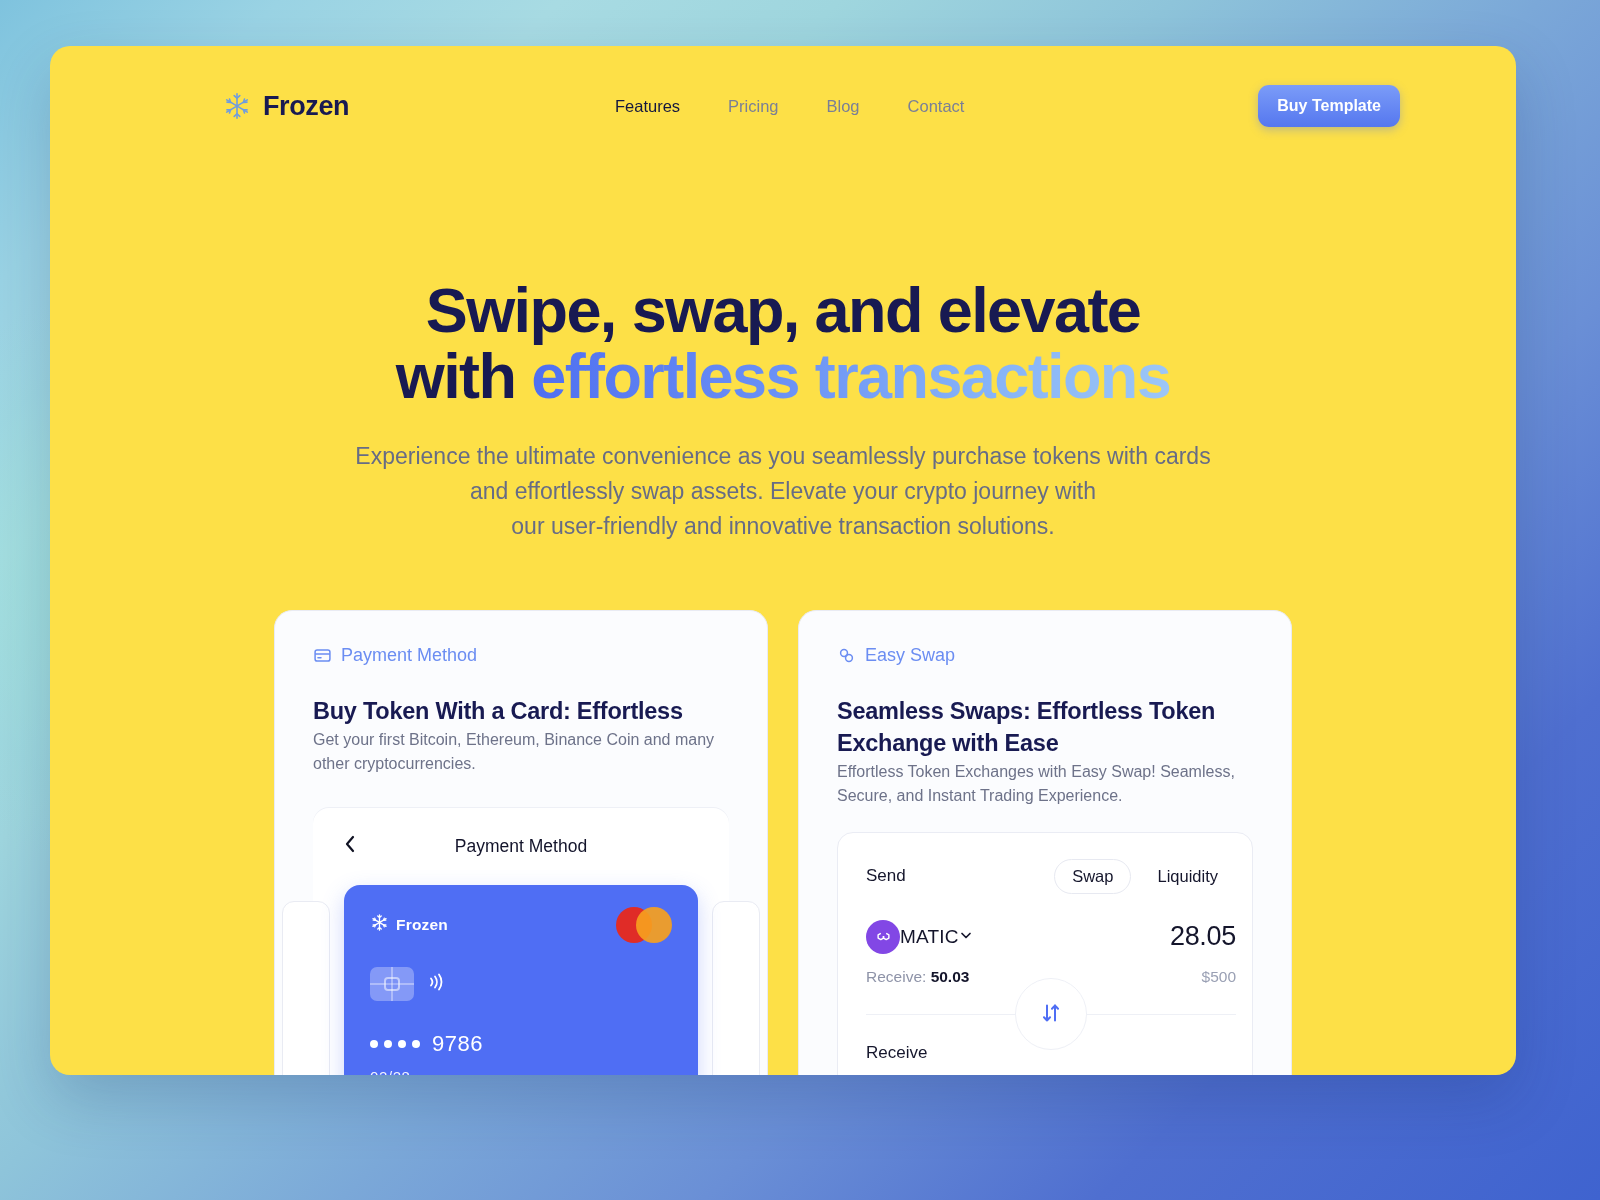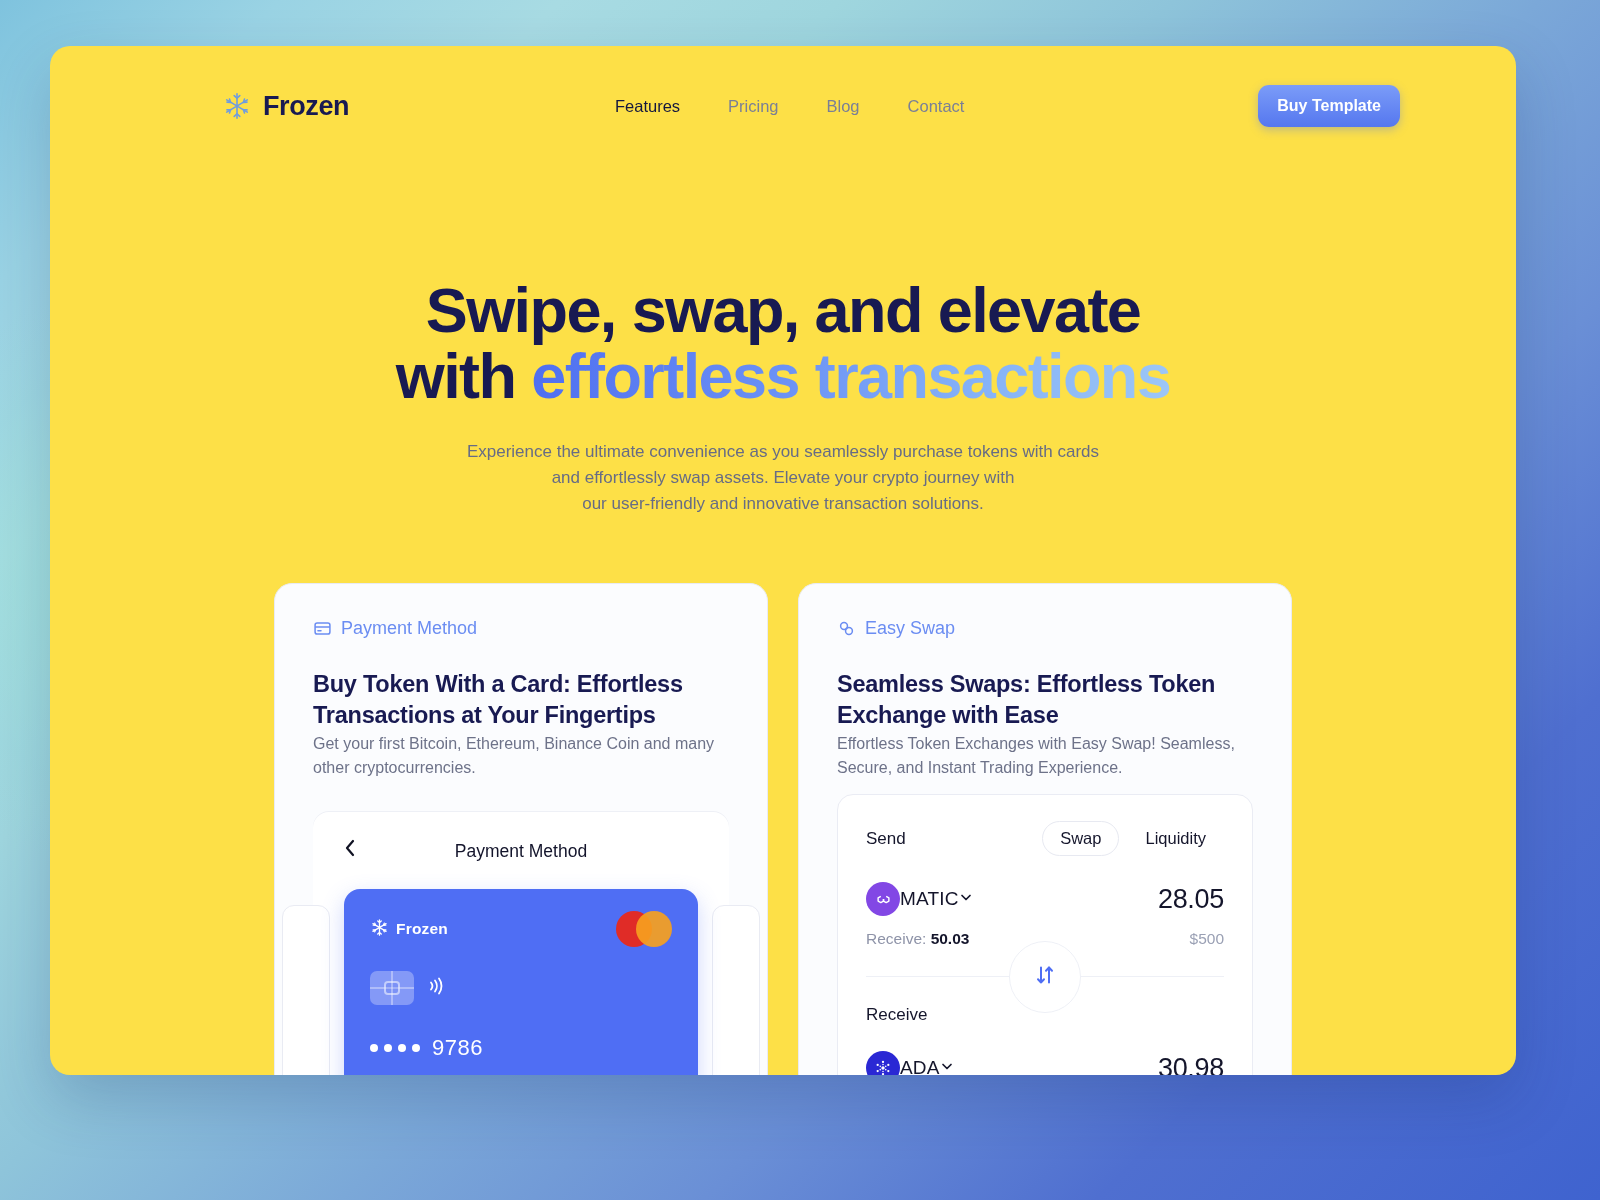--- a/index.html
+++ b/index.html
@@ -108,21 +108,21 @@
     color: #181a52;
   }
   .hero-accent {
     background: linear-gradient(90deg, #4f6ff0 0%, #6a90f5 38%, #85b2f7 70%, #9cc6f7 100%);
     -webkit-background-clip: text;
     background-clip: text;
     color: transparent;
   }
   .hero-sub {
     margin-top: 30px;
-    font-size: 17px;
+    font-size: 23px;
     line-height: 1.52;
     color: #676c85;
   }
 
   
   .features {
     display: flex;
     gap: 30px;
     padding: 66px 224px 0 224px;
   }
@@ -259,25 +259,25 @@
   .cc-dots { display: flex; gap: 6px; }
   .cc-dots i { width: 8px; height: 8px; border-radius: 50%; background: #ffffff; display: block; }
   .cc-last4 { color: #ffffff; font-size: 22px; font-weight: 500; letter-spacing: 0.5px; }
   .cc-exp {
     position: absolute; left: 26px; bottom: 28px;
     color: rgba(255,255,255,0.92); font-size: 15px; letter-spacing: 0.6px;
   }
 
   
   .swap-mock {
-    margin-top: 14px;
+    margin-top: 24px;
     background: #ffffff;
     border: 1px solid #eaecf4;
     border-radius: 16px;
-    padding: 26px 28px 0 28px;
+    padding: 26px 16px 0 28px;
     position: relative;
     height: 330px;
     overflow: hidden;
   }
   .swap-head {
     display: flex; align-items: center; justify-content: space-between;
   }
   .swap-label { font-size: 17px; color: #15162c; }
   .swap-tabs { display: flex; align-items: center; gap: 8px; }
   .swap-tab {
@@ -378,21 +378,20 @@
             <rect x="2.2" y="4.2" width="15.6" height="11.6" rx="2.2"></rect>
             <path d="M2.2 8.4h15.6" stroke-width="1.6"></path>
             <path d="M5.2 12.4h3.2" stroke-width="1.6" stroke-linecap="round"></path>
           </svg>
         </span>
         <span>Payment Method</span>
       </div>
 
       <h2 class="feature-title">
         <span>Buy Token With a Card: Effortless</span><br>
-        <span>Transactions at Your Fingertips</span>
       </h2>
 
       <p class="feature-desc">
         <span>Get your first Bitcoin, Ethereum, Binance Coin and many other</span>
         <span>cryptocurrencies.</span>
       </p>
 
       <div class="pay-mock">
         <div class="pay-mock-bar">
           <span class="back-chevron">

